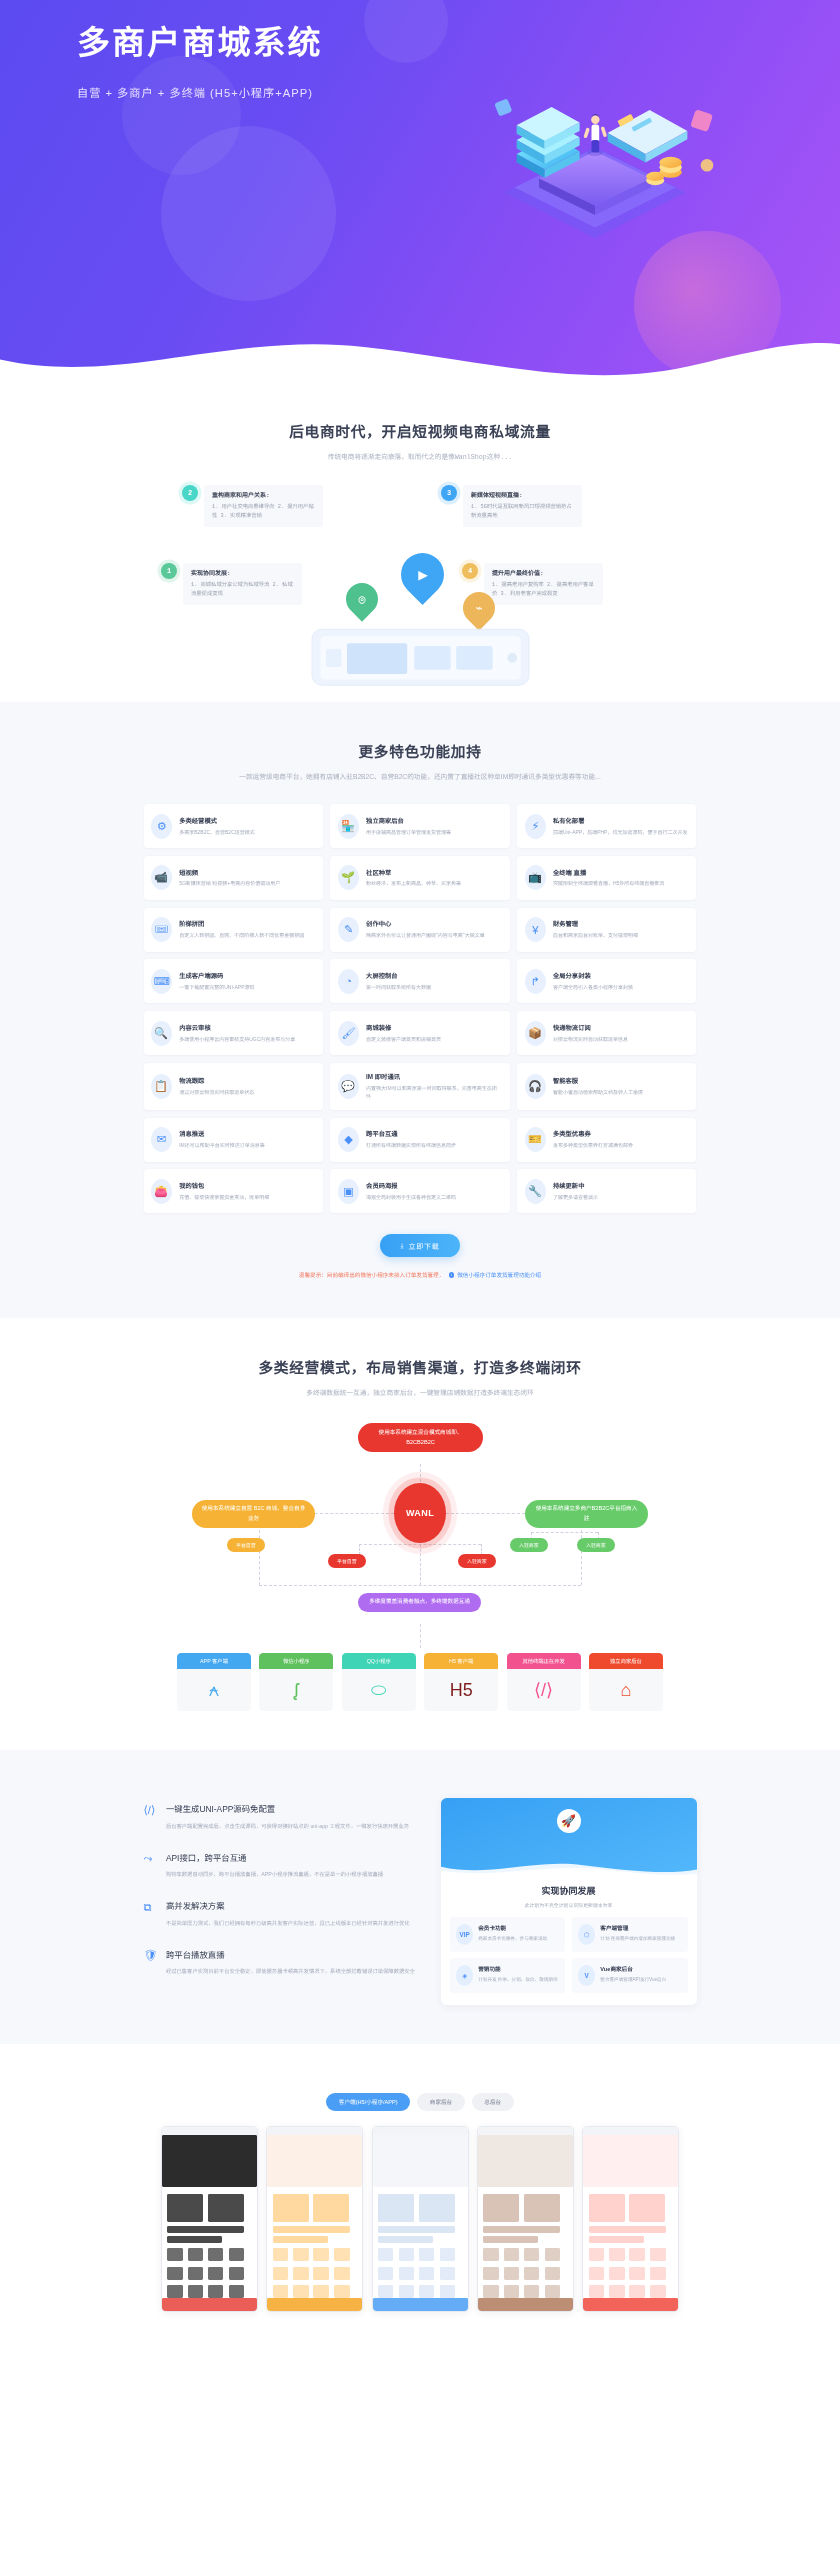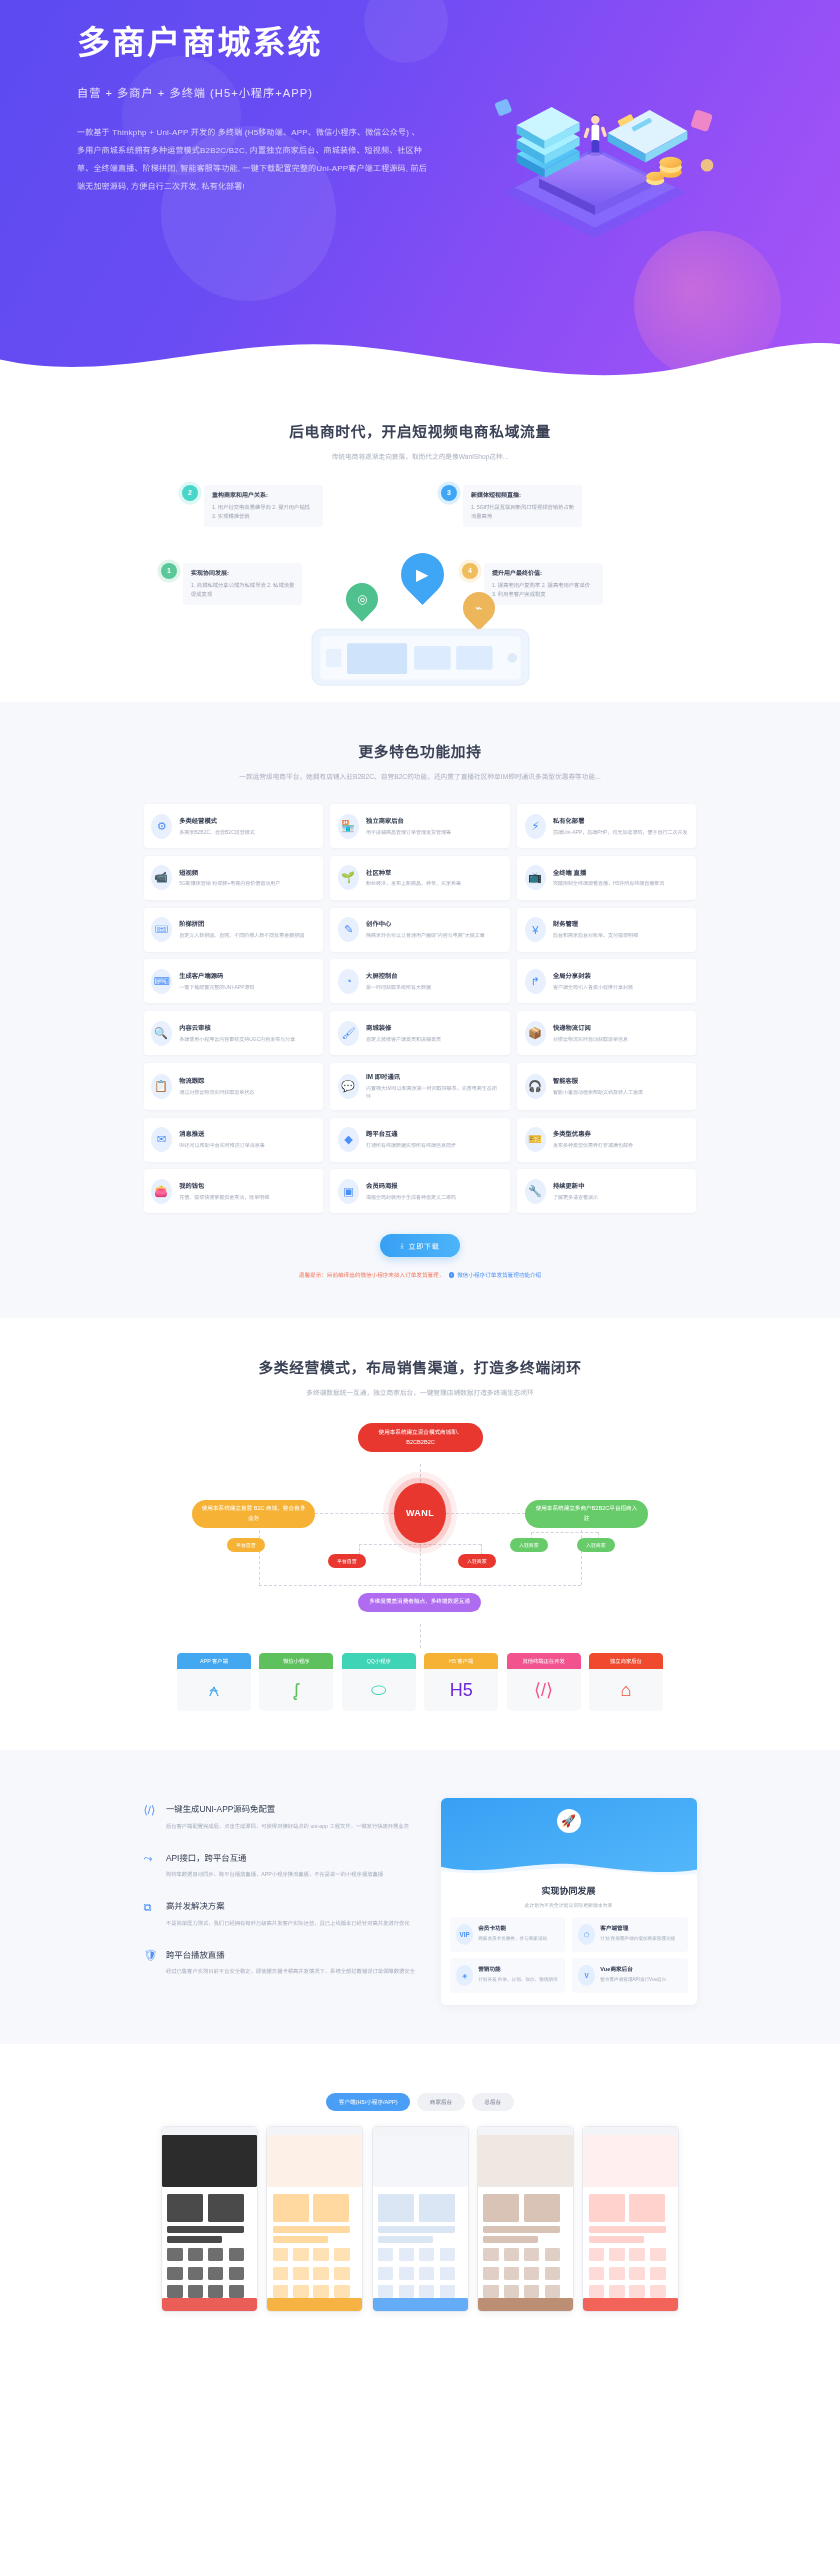--- a/index.html
+++ b/index.html
@@ -46,21 +46,21 @@
   .sec-title {
     text-align:center; font-size:14.7px; font-weight:bold; color:#3b4256;
     letter-spacing:0.7px; margin-bottom:9.8px;
   }
   .sec-sub {
     text-align:center; font-size:6.7px; color:#a9afbf; line-height:1.9;
     max-width:490px; margin:0 auto 21px;
   }
 
   
-  .s-traffic { background:#fff; padding-bottom:24px; }
+  .s-traffic { background:#fff; padding-bottom:24px;font-family:Liberation Mono, monospace; }
   .traffic-wrap { position:relative; width:518px; height:133px; margin:11.2px auto 0; }
   .cbox { position:absolute; display:flex; align-items:flex-start; }
   .cnum {
     width:16px;height:16px;border-radius:50%;color:#fff;font-size:7px;font-weight:bold;
     display:flex;align-items:center;justify-content:center; flex:0 0 auto; margin-right:6.3px;
     position:relative; z-index:2;
   }
   .cnum.teal { background:#48d6c8; box-shadow:0 0 0 3.5px rgba(72,214,200,.18); }
   .cnum.blue { background:#3fa5f5; box-shadow:0 0 0 3.5px rgba(63,165,245,.18); }
   .cnum.green{ background:#5ac898; box-shadow:0 0 0 3.5px rgba(90,200,152,.18); }
@@ -205,21 +205,20 @@
 <section class="hero">
   <div class="blob b1"></div>
   <div class="blob b2"></div>
   <div class="blob b3"></div>
   <div class="blob b4"></div>
 
   <div class="hero-inner">
     <div class="hero-copy">
       <h1 class="hero-title">多商户商城系统</h1>
       <div class="hero-sub">自营 + 多商户 + 多终端 (H5+小程序+APP)</div>
-      <p class="hero-desc">一款基于 Thinkphp + Uni-APP 开发的 多终端 (H5移动端、APP、微信小程序、微信公众号) 、多用户商城系统拥有多种运营模式B2B2C/B2C, 内置独立商家后台、商城装修、短视频、社区种草、全终端直播、阶梯拼团, 智能客服等功能, 一键下载配置完整的Uni-APP客户端工程源码, 前后端无加密源码, 方便自行二次开发, 私有化部署!</p>
     </div>
 
     <div class="hero-art">
       <svg width="308" height="210" viewBox="0 0 440 300">
         <defs>
           <linearGradient id="gA" x1="0" y1="0" x2="1" y2="1">
             <stop offset="0" stop-color="#7de8ff"></stop>
               <stop offset="1" stop-color="#3fb0f0"></stop>
           </linearGradient>
           <linearGradient id="gB" x1="0" y1="0" x2="1" y2="1">
@@ -585,21 +584,21 @@
       <div class="term">
         <div class="thead" style="background:#5ec15e">微信小程序</div>
         <div class="tbody" style="color:#5ec15e">ᶘ</div>
       </div>
       <div class="term">
         <div class="thead" style="background:#3ed4b5">QQ小程序</div>
         <div class="tbody" style="color:#3ed4b5">⬭</div>
       </div>
       <div class="term">
         <div class="thead" style="background:#f5b234">H5 客户端</div>
-        <div class="tbody" style="color:#6d28d9">H5</div>
+        <div class="tbody" style="color:#7f1d1d">H5</div>
       </div>
       <div class="term">
         <div class="thead" style="background:#f2538e">其他终端正在开发</div>
         <div class="tbody" style="color:#f2538e">⟨/⟩</div>
       </div>
       <div class="term">
         <div class="thead" style="background:#f04a2e">独立商家后台</div>
         <div class="tbody" style="color:#f04a2e">⌂</div>
       </div>
     </div>

